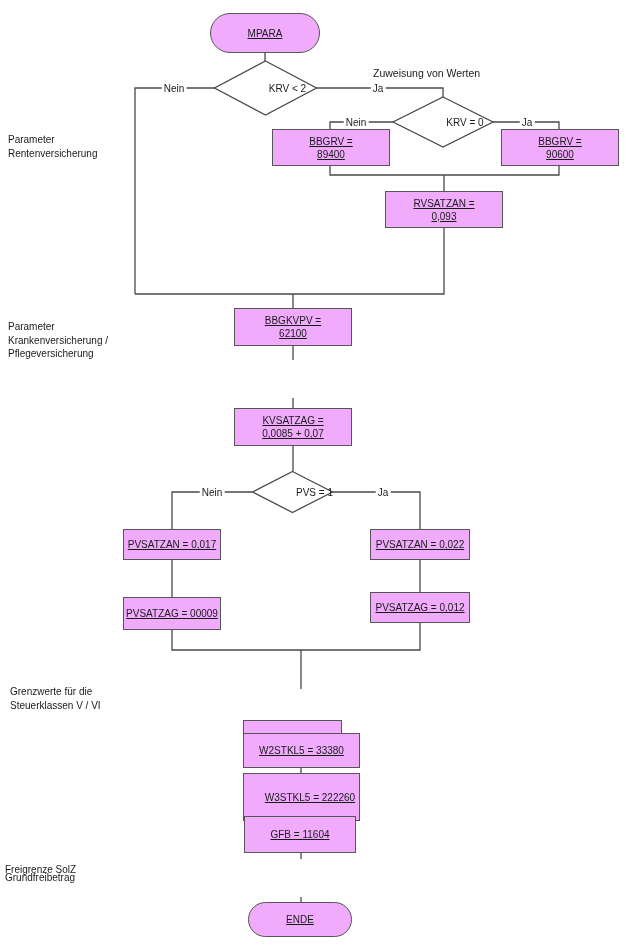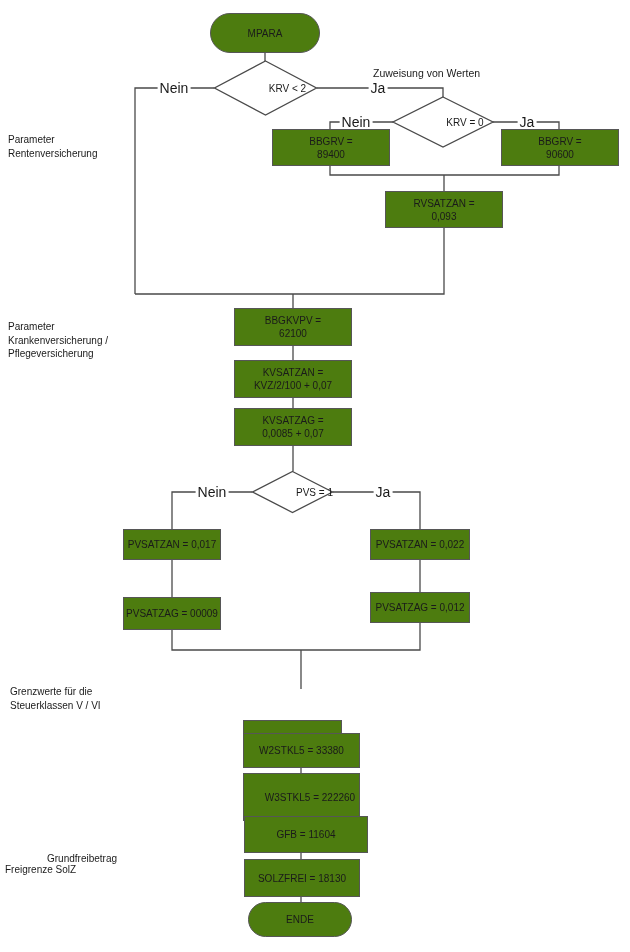--- a/index.html
+++ b/index.html
@@ -9,41 +9,42 @@
     background:#ffffff;
     font-family:"Liberation Sans","DejaVu Sans",sans-serif;
     color:#1a1a1a;
     overflow:hidden;
   }
   #wires{position:absolute;left:0;top:0;width:630px;height:952px;}
   .node{
     position:absolute;
     box-sizing:border-box;
     border:1.4px solid #565656;
-    background:#4d7c0f;
+    background:#f0abfc;
     display:flex;align-items:center;justify-content:center;
     text-align:center;
     font-size:10px;line-height:13px;
     white-space:pre-line;
+    text-decoration:underline;
   }
   .terminator{border-radius:20px;}
   .diamond-text{
     position:absolute;
     transform:translate(-50%,-50%);
     font-size:10px;
     white-space:nowrap;
     text-align:center;
     padding-left:44px;
   }
   .edge-label{
     position:absolute;
     transform:translate(-50%,-50%);
     background:#ffffff;
     padding:0 2px;
-    font-size:14px;
+    font-size:10px;
     white-space:nowrap;
   }
   .side-label{
     position:absolute;
     font-size:10px;
     line-height:13.5px;
     white-space:pre-line;
   }
   .annotation{
     position:absolute;
@@ -100,37 +101,34 @@
   <div class="edge-label" style="left:383px;top:492px;">Ja</div>
 
   <div class="node" style="left:272px;top:129px;width:118px;height:37px;">BBGRV =
 89400</div>
   <div class="node" style="left:501px;top:129px;width:118px;height:37px;">BBGRV =
 90600</div>
   <div class="node" style="left:385px;top:191px;width:118px;height:37px;">RVSATZAN =
 0,093</div>
   <div class="node" style="left:234px;top:308px;width:118px;height:38px;">BBGKVPV =
 62100</div>
-  <div class="node" style="left:234px;top:360px;width:118px;height:38px;">KVSATZAN =
-KVZ/2/100 + 0,07</div>
   <div class="node" style="left:234px;top:408px;width:118px;height:38px;">KVSATZAG =
 0,0085 + 0,07</div>
   <div class="node" style="left:123px;top:529px;width:98px;height:31px;">PVSATZAN = 0,017</div>
   <div class="node" style="left:370px;top:529px;width:100px;height:31px;">PVSATZAN = 0,022</div>
   <div class="node" style="left:123px;top:597px;width:98px;height:33px;">PVSATZAG = 00009</div>
   <div class="node" style="left:370px;top:592px;width:100px;height:31px;">PVSATZAG = 0,012</div>
   <div class="node" style="left:243px;top:689px;width:99px;height:38px;margin-top:31px;">W1STKL5 = 13279</div>
   <div class="node" style="left:243px;top:733px;width:117px;height:35px;">W2STKL5 = 33380</div>
   <div class="node" style="left:243px;top:773px;width:117px;height:48px;padding-left:17px;">W3STKL5 = 222260</div>
-  <div class="node" style="left:244px;top:816px;width:124px;height:37px;">GFB = 11604</div>
-  <div class="node" style="left:244px;top:859px;width:116px;height:38px;">SOLZFREI = 18130</div>
+  <div class="node" style="left:244px;top:816px;width:112px;height:37px;">GFB = 11604</div>
 
   <div class="side-label" style="left:8px;top:133px;">Parameter
 Rentenversicherung</div>
   <div class="side-label" style="left:8px;top:320px;">Parameter
 Krankenversicherung /
 Pflegeversicherung</div>
   <div class="side-label" style="left:10px;top:685px;">Grenzwerte für die
 Steuerklassen V / VI</div>
-  <div class="side-label" style="left:5px;top:852px;margin-left:42px;">Grundfreibetrag</div>
+  <div class="side-label" style="left:5px;top:871px;">Grundfreibetrag</div>
   <div class="side-label" style="left:5px;top:863px;">Freigrenze SolZ</div>
 
 </div>
 
 </body></html>

